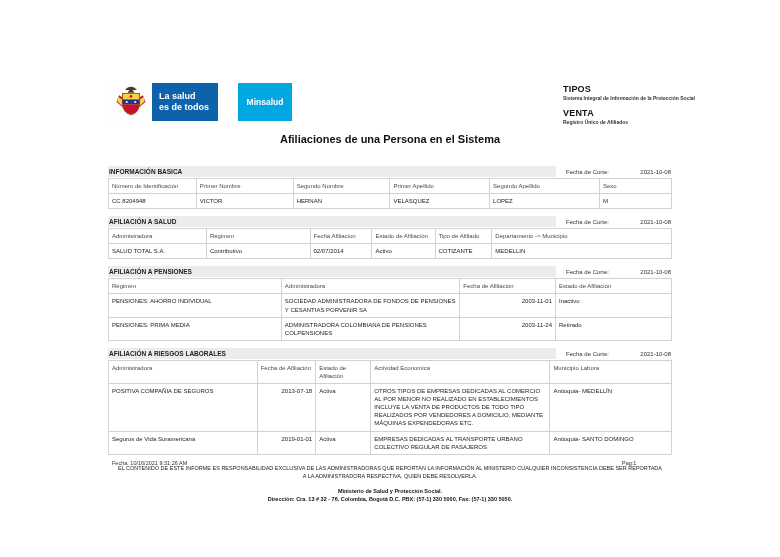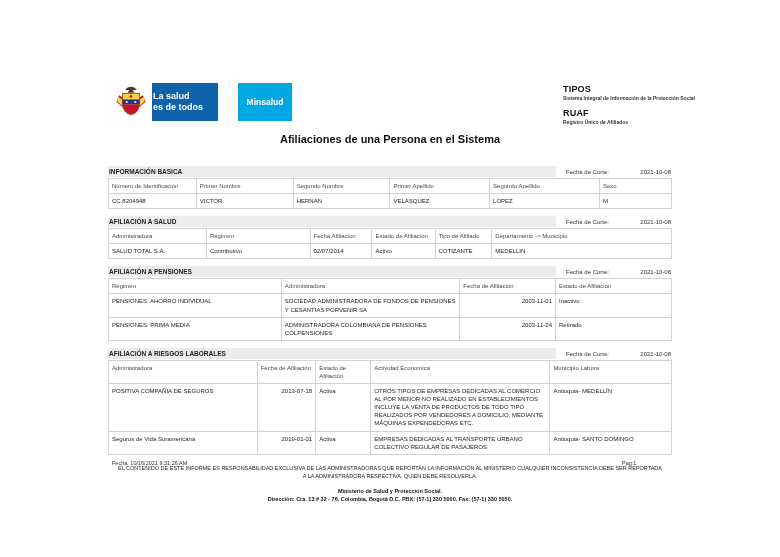--- a/index.html
+++ b/index.html
@@ -4,21 +4,21 @@
 <style>
   * { box-sizing: border-box; margin: 0; padding: 0; }
   html, body { width: 780px; height: 557px; background: #ffffff; }
   body { font-family: "Liberation Sans", sans-serif; color: #222; position: relative; }
 
   .page { position: relative; width: 780px; height: 557px; background: #fff; overflow: hidden; }
 
   
   .logo-strip { position: absolute; left: 110px; top: 83px; height: 38px; display: flex; }
   .coat-box { width: 42px; background: #fefefe; display: flex; align-items: center; justify-content: center; }
-  .slogan-box { width: 66px; background: #0e62a9; color: #fff; display: flex; flex-direction: column; justify-content: center; padding-left: 1px; }
+  .slogan-box { width: 66px; background: #0e62a9; color: #fff; display: flex; flex-direction: column; justify-content: center; padding-left: 7px; }
   .slogan-box span { font-size: 9px; font-weight: bold; line-height: 1.2; }
   .minsalud-box { width: 54px; background: #00a7e1; color: #fff; font-weight: bold; font-size: 8.5px; display: flex; align-items: center; justify-content: center; margin-left: 20px; }
 
   .systems { position: absolute; left: 563px; top: 84px; width: 200px; }
   .sys-name { font-size: 9px; font-weight: bold; color: #111; letter-spacing: 0.2px; }
   .sys-desc { font-size: 5px; font-weight: bold; color: #333; margin-top: 1px; }
   .sys-block + .sys-block { margin-top: 7px; }
 
   .doc-title { position: absolute; left: 0; top: 133px; width: 780px; text-align: center; font-size: 11px; font-weight: bold; color: #111; }
 
@@ -73,21 +73,21 @@
     </div>
     <div class="minsalud-box">Minsalud</div>
   </div>
 
   <div class="systems">
     <div class="sys-block">
       <div class="sys-name">TIPOS</div>
       <div class="sys-desc">Sistema Integral de Información de la Protección Social</div>
     </div>
     <div class="sys-block">
-      <div class="sys-name">RUAF</div>
+      <div class="sys-name">VENTA</div>
       <div class="sys-desc">Registro Único de Afiliados</div>
     </div>
   </div>
 
   <div class="doc-title">Afiliaciones de una Persona en el Sistema</div>
 
   <div class="content">
 
     <div class="section">
       <div class="section-header">

